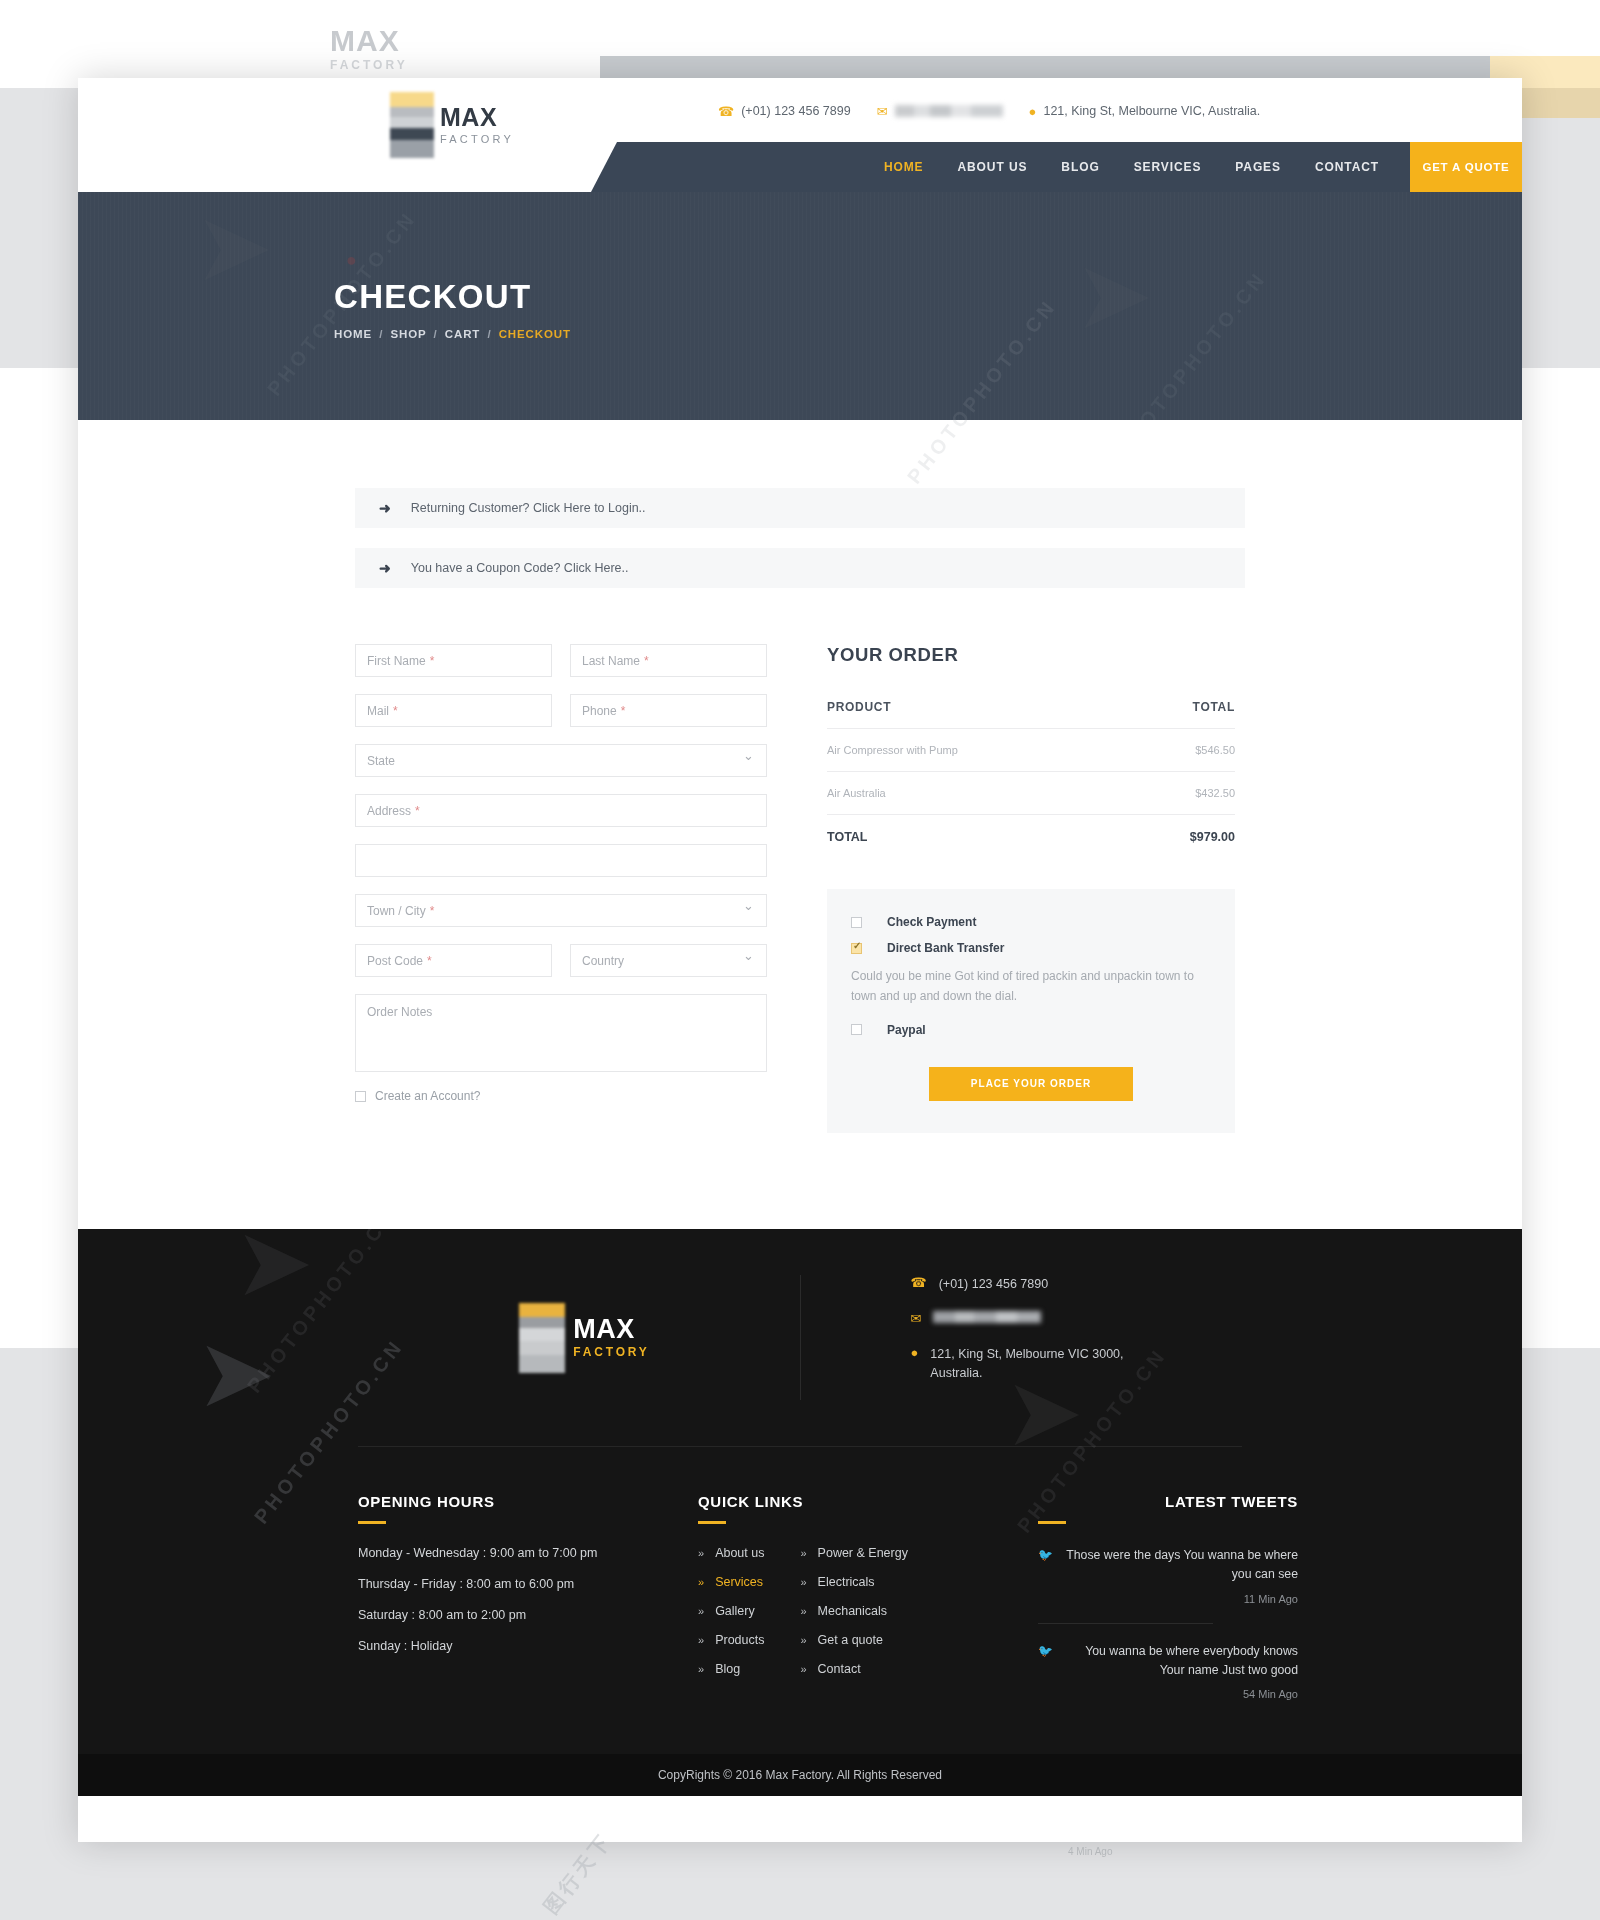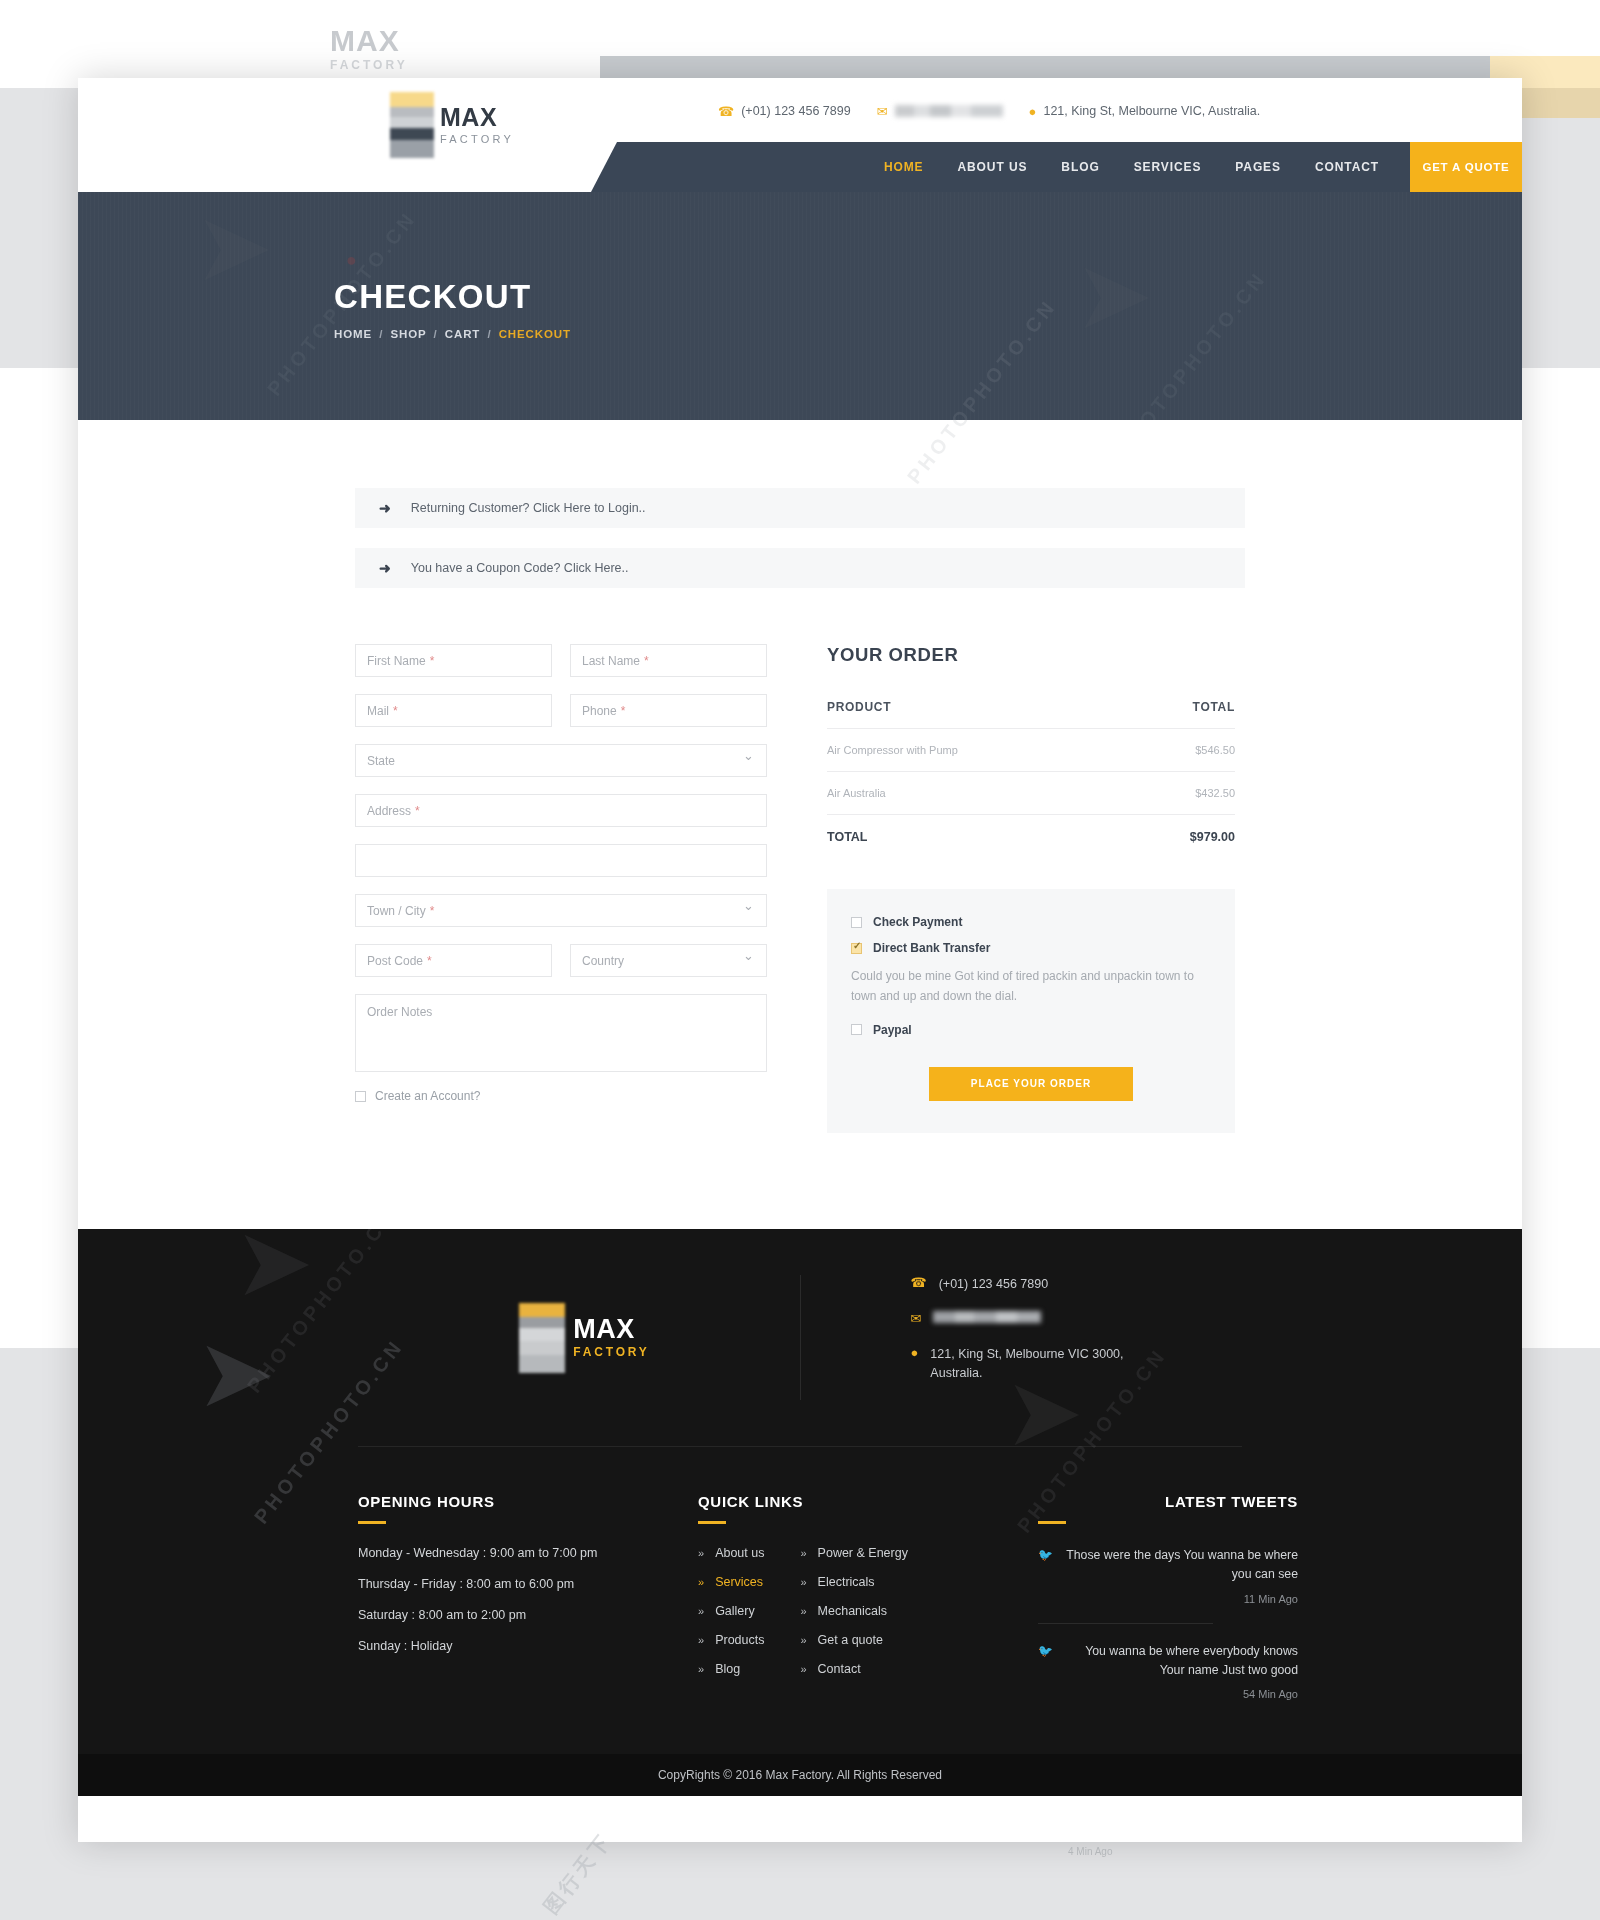--- a/index.html
+++ b/index.html
@@ -251,21 +251,21 @@
     color: #3b4450; font-weight: bold; font-size: 12.5px;
     border-bottom: none;
   }
 
   .pay-panel {
     background: #f6f7f8;
     margin-top: 30px;
     padding: 26px 24px 32px 24px;
   }
   .pay-line {
-    display: flex; align-items: center; gap: 11px;
+    display: flex; align-items: center; gap: 25px;
     font-size: 12px; font-weight: bold; color: #3c4551;
     margin-bottom: 12px; cursor: pointer;
   }
   .pay-desc {
     font-size: 12px; color: #a5aab0; line-height: 1.65;
     margin: 4px 0 16px 0;
   }
   .place-btn {
     background: #f5b21b; color: #ffffff;
     font-size: 10px; font-weight: bold; letter-spacing: 1px;

